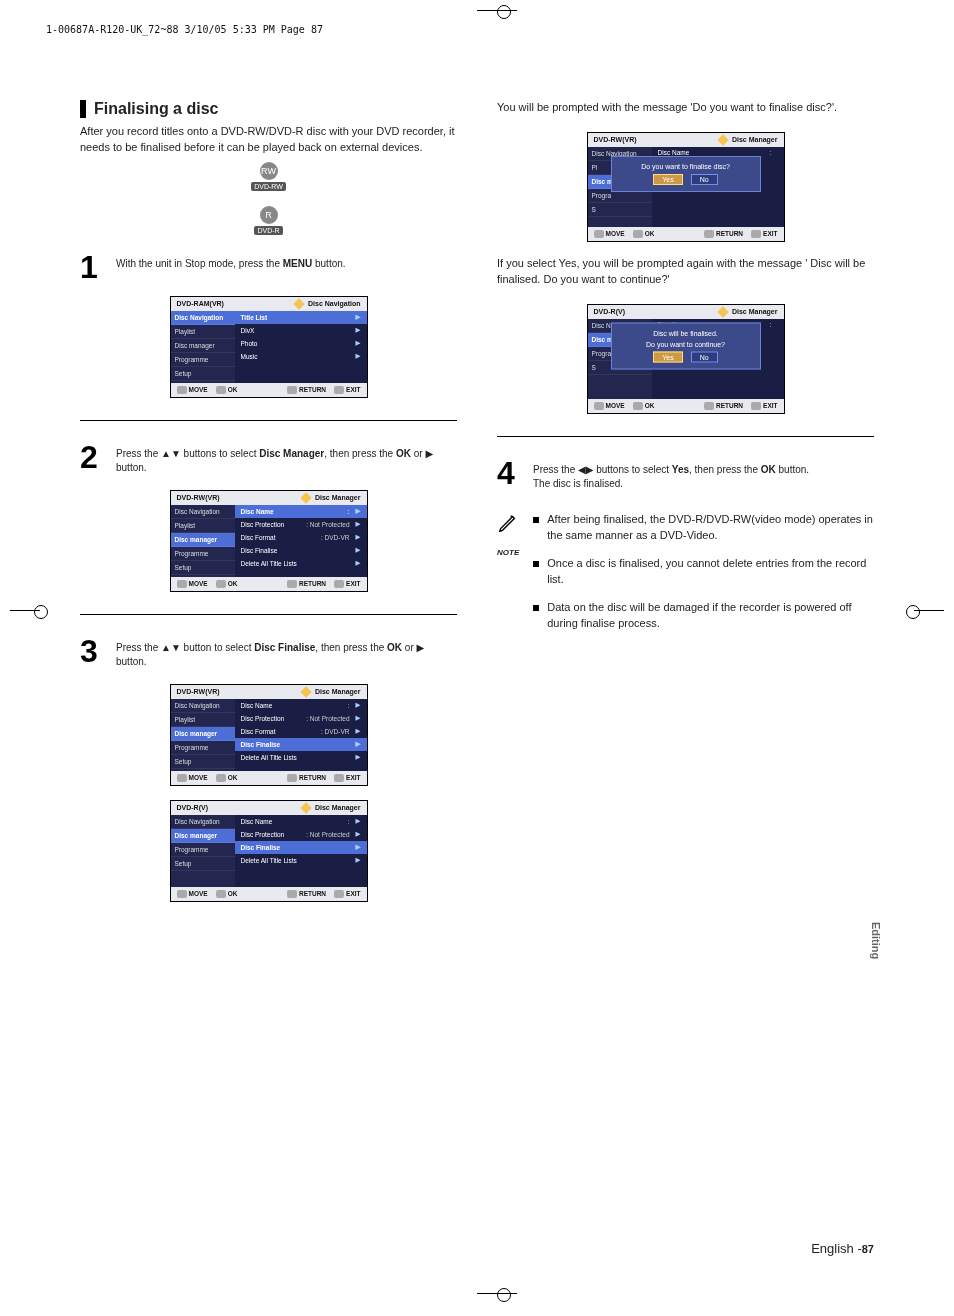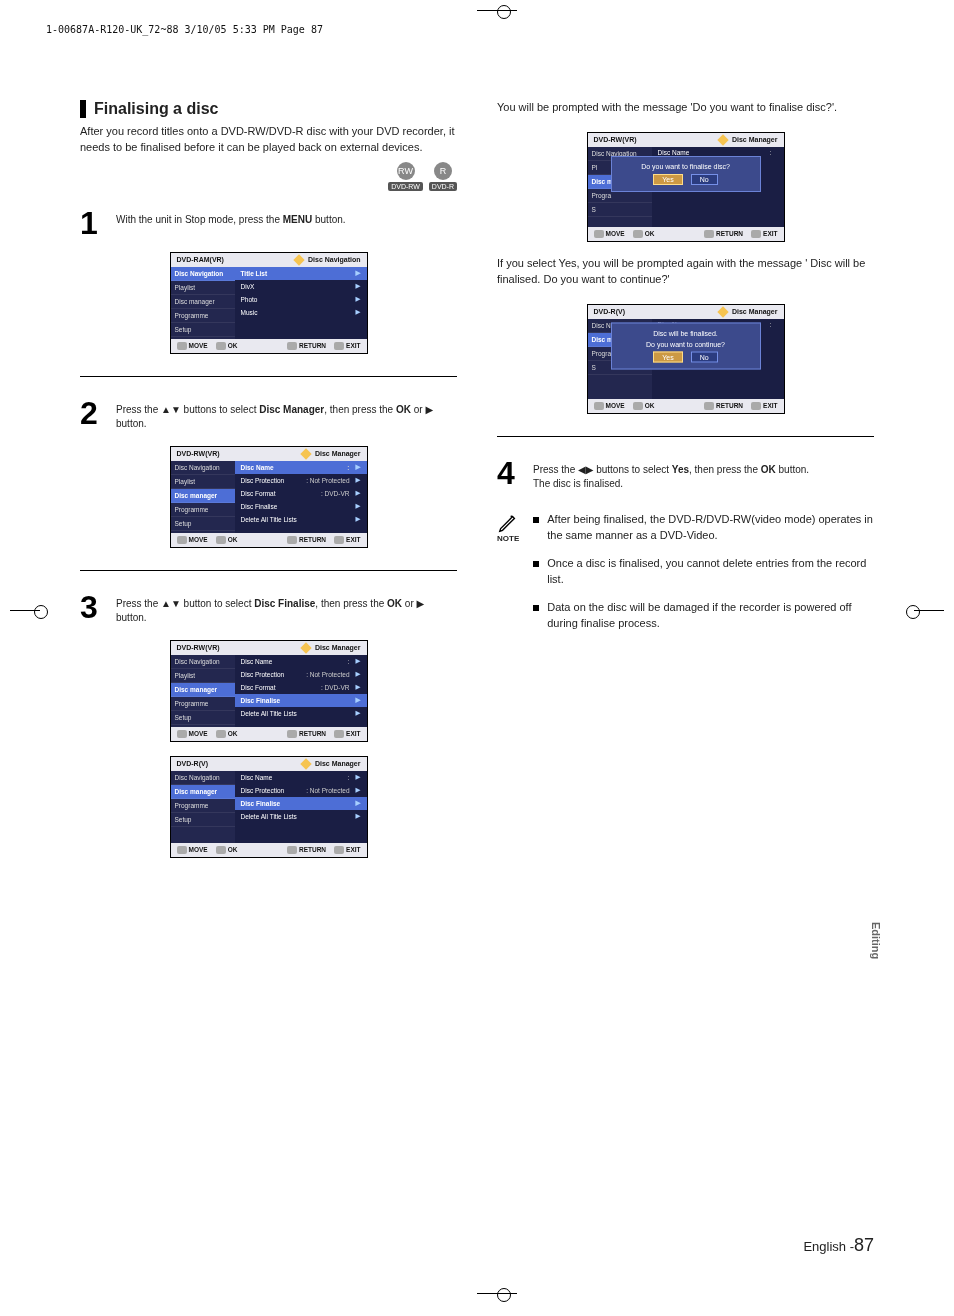--- a/index.html
+++ b/index.html
@@ -15,21 +15,21 @@
   .crop-right { position: absolute; right: 10px; top: 610px; width: 30px; border-top: 1px solid #000; }
   .crop-right:before { content:""; position:absolute; left:-8px; top:-6px; width:12px; height:12px; border:1px solid #000; border-radius:50%; }
 
   .cols { display: flex; gap: 40px; }
   .col { flex: 1; }
 
   .title-bar { border-left: 6px solid #000; padding-left: 8px; margin-bottom: 6px; }
   .title { font-size: 16px; font-weight: bold; }
   .intro { font-size: 11px; line-height: 1.45; margin-bottom: 6px; }
 
-  .badge-row { display: flex; justify-content: flex-end; gap: 6px; margin-bottom: 18px; }
+  .badge-row { display: flex; justify-content: space-between; gap: 15px; margin-bottom: 18px; flex-direction: column; }
   .badge { display:flex; flex-direction:column; align-items:center; gap:2px; }
   .badge-circle { width:18px; height:18px; border-radius:50%; background:#888; display:flex; align-items:center; justify-content:center; color:#fff; font-size:9px; }
   .badge-label { font-size:7px; background:#555; color:#fff; padding:1px 3px; border-radius:2px; }
 
   .step { display:flex; gap:10px; margin-top: 18px; margin-bottom: 10px; }
   .step-num { font-size: 32px; font-weight: bold; color:#000; line-height: 0.9; min-width: 26px; }
   .step-text { font-size: 10px; line-height: 1.45; padding-top: 4px; }
   .step-text .bold { font-weight: bold; }
 
   .divider { border: none; border-top: 1px solid #000; margin: 22px 0; }
@@ -54,31 +54,31 @@
   .osd-dialog .btn { background:#2b3c80; border:1px solid #7690e8; padding:1px 8px; font-size:7px; }
   .osd-dialog .btn.sel { background:#c94; border-color:#fd8; }
   .osd-footer { display:flex; gap:8px; align-items:center; padding:3px 6px; background:#e9e9f0; color:#111; font-size:6.5px; font-weight:bold; }
   .osd-footer span { display:flex; align-items:center; gap:2px; }
   .f-icon { width:10px; height:8px; background:#aaa; border-radius:2px; }
   .diamond { width:8px; height:8px; background:#f6c451; transform:rotate(45deg); display:inline-block; margin-right:2px; }
 
   .para { font-size: 11px; line-height: 1.45; margin-bottom: 16px; }
 
   .note-block { display:flex; gap:14px; margin-top: 20px; }
-  .note-icon { display:flex; flex-direction:column; align-items:flex-end; gap:0; }
+  .note-icon { display:flex; flex-direction:column; align-items:flex-end; gap:14px;font-style:italic; }
   .note-icon svg { width:22px; height:22px; }
   .note-label { font-size: 8px; font-weight: bold; }
   .notes ul { list-style: none; }
   .notes li { font-size: 11px; line-height: 1.45; margin-bottom: 12px; padding-left: 14px; position: relative; }
   .notes li:before { content:""; position:absolute; left:0; top:5px; width:6px; height:6px; background:#000; }
 
   .side-tab { position:absolute; right:72px; top:922px; font-size:11px; font-weight:bold; writing-mode:vertical-rl; color:#666; }
 
   .page-footer { position:absolute; right:80px; bottom:60px; font-size:13px; }
-  .page-footer .pn { font-size:18px; font-weight:normal; }
+  .page-footer .pn { font-size:11px; font-weight:bold; }
 </style>
 </head>
 <body>
 
 <div class="page">
   <div class="print-hdr">1-00687A-R120-UK_72~88  3/10/05  5:33 PM  Page 87</div>
   <div class="crop-top"></div>
   <div class="crop-bot"></div>
   <div class="crop-left"></div>
   <div class="crop-right"></div>

